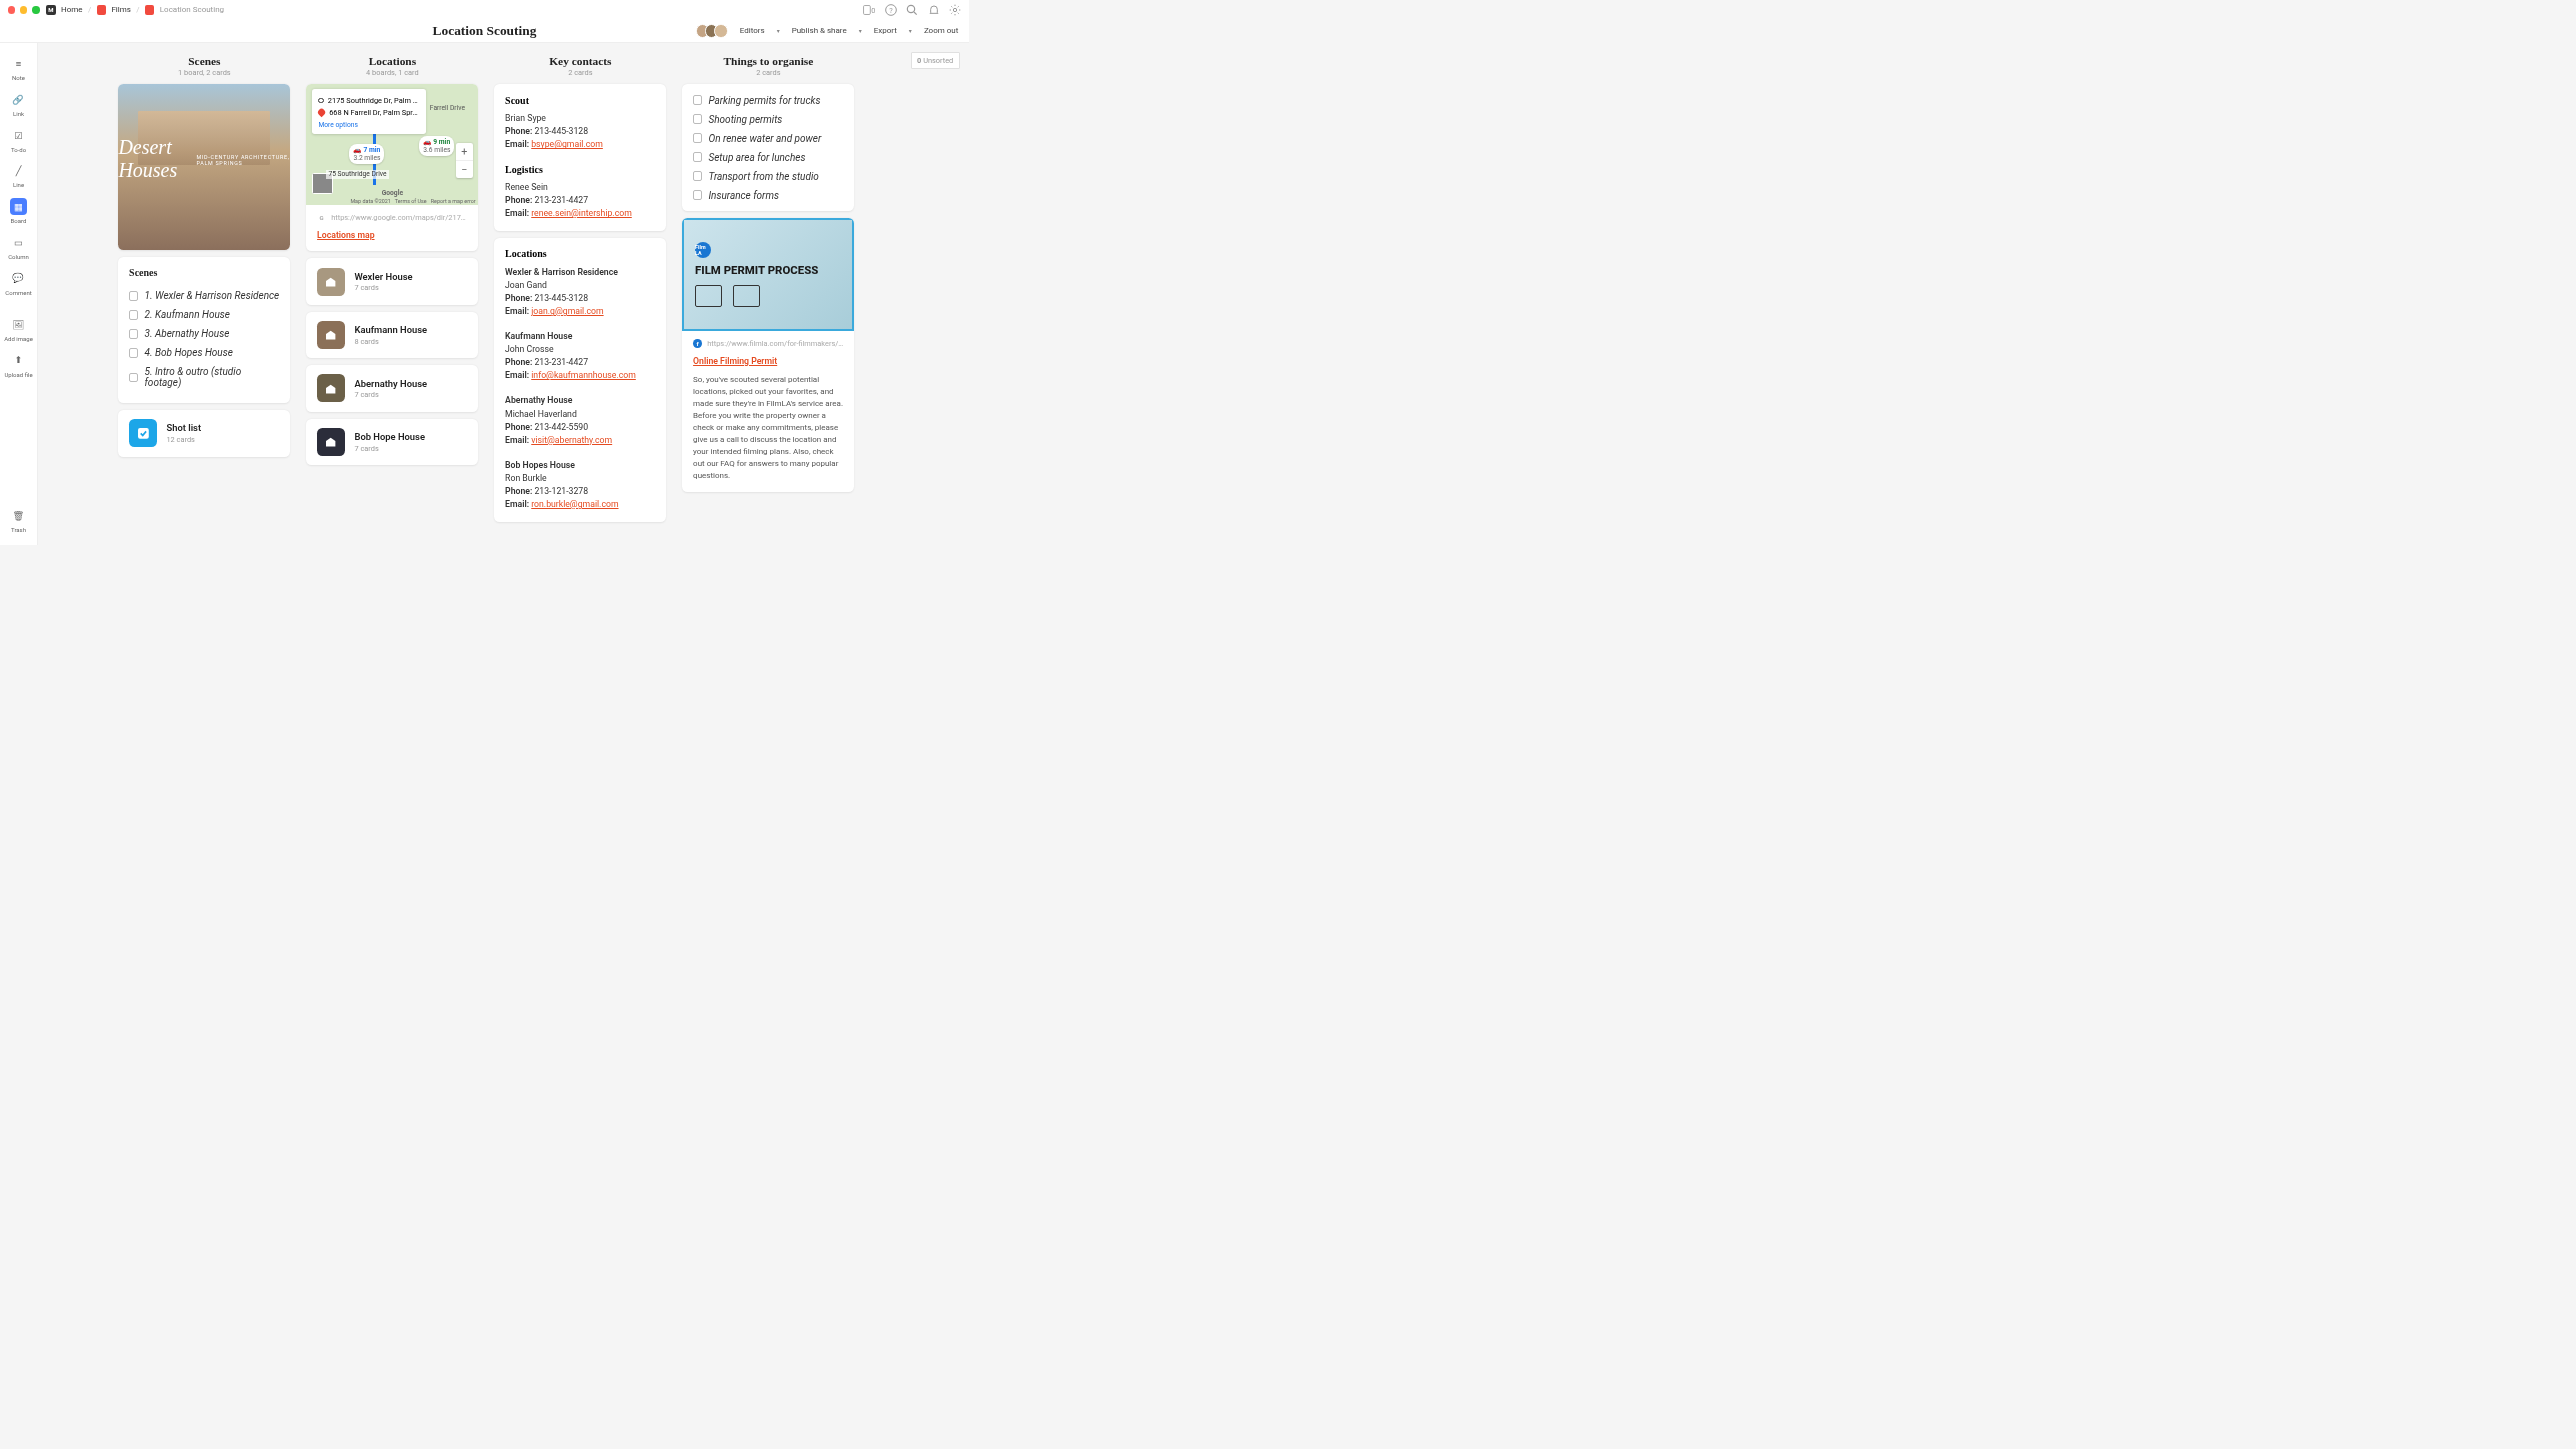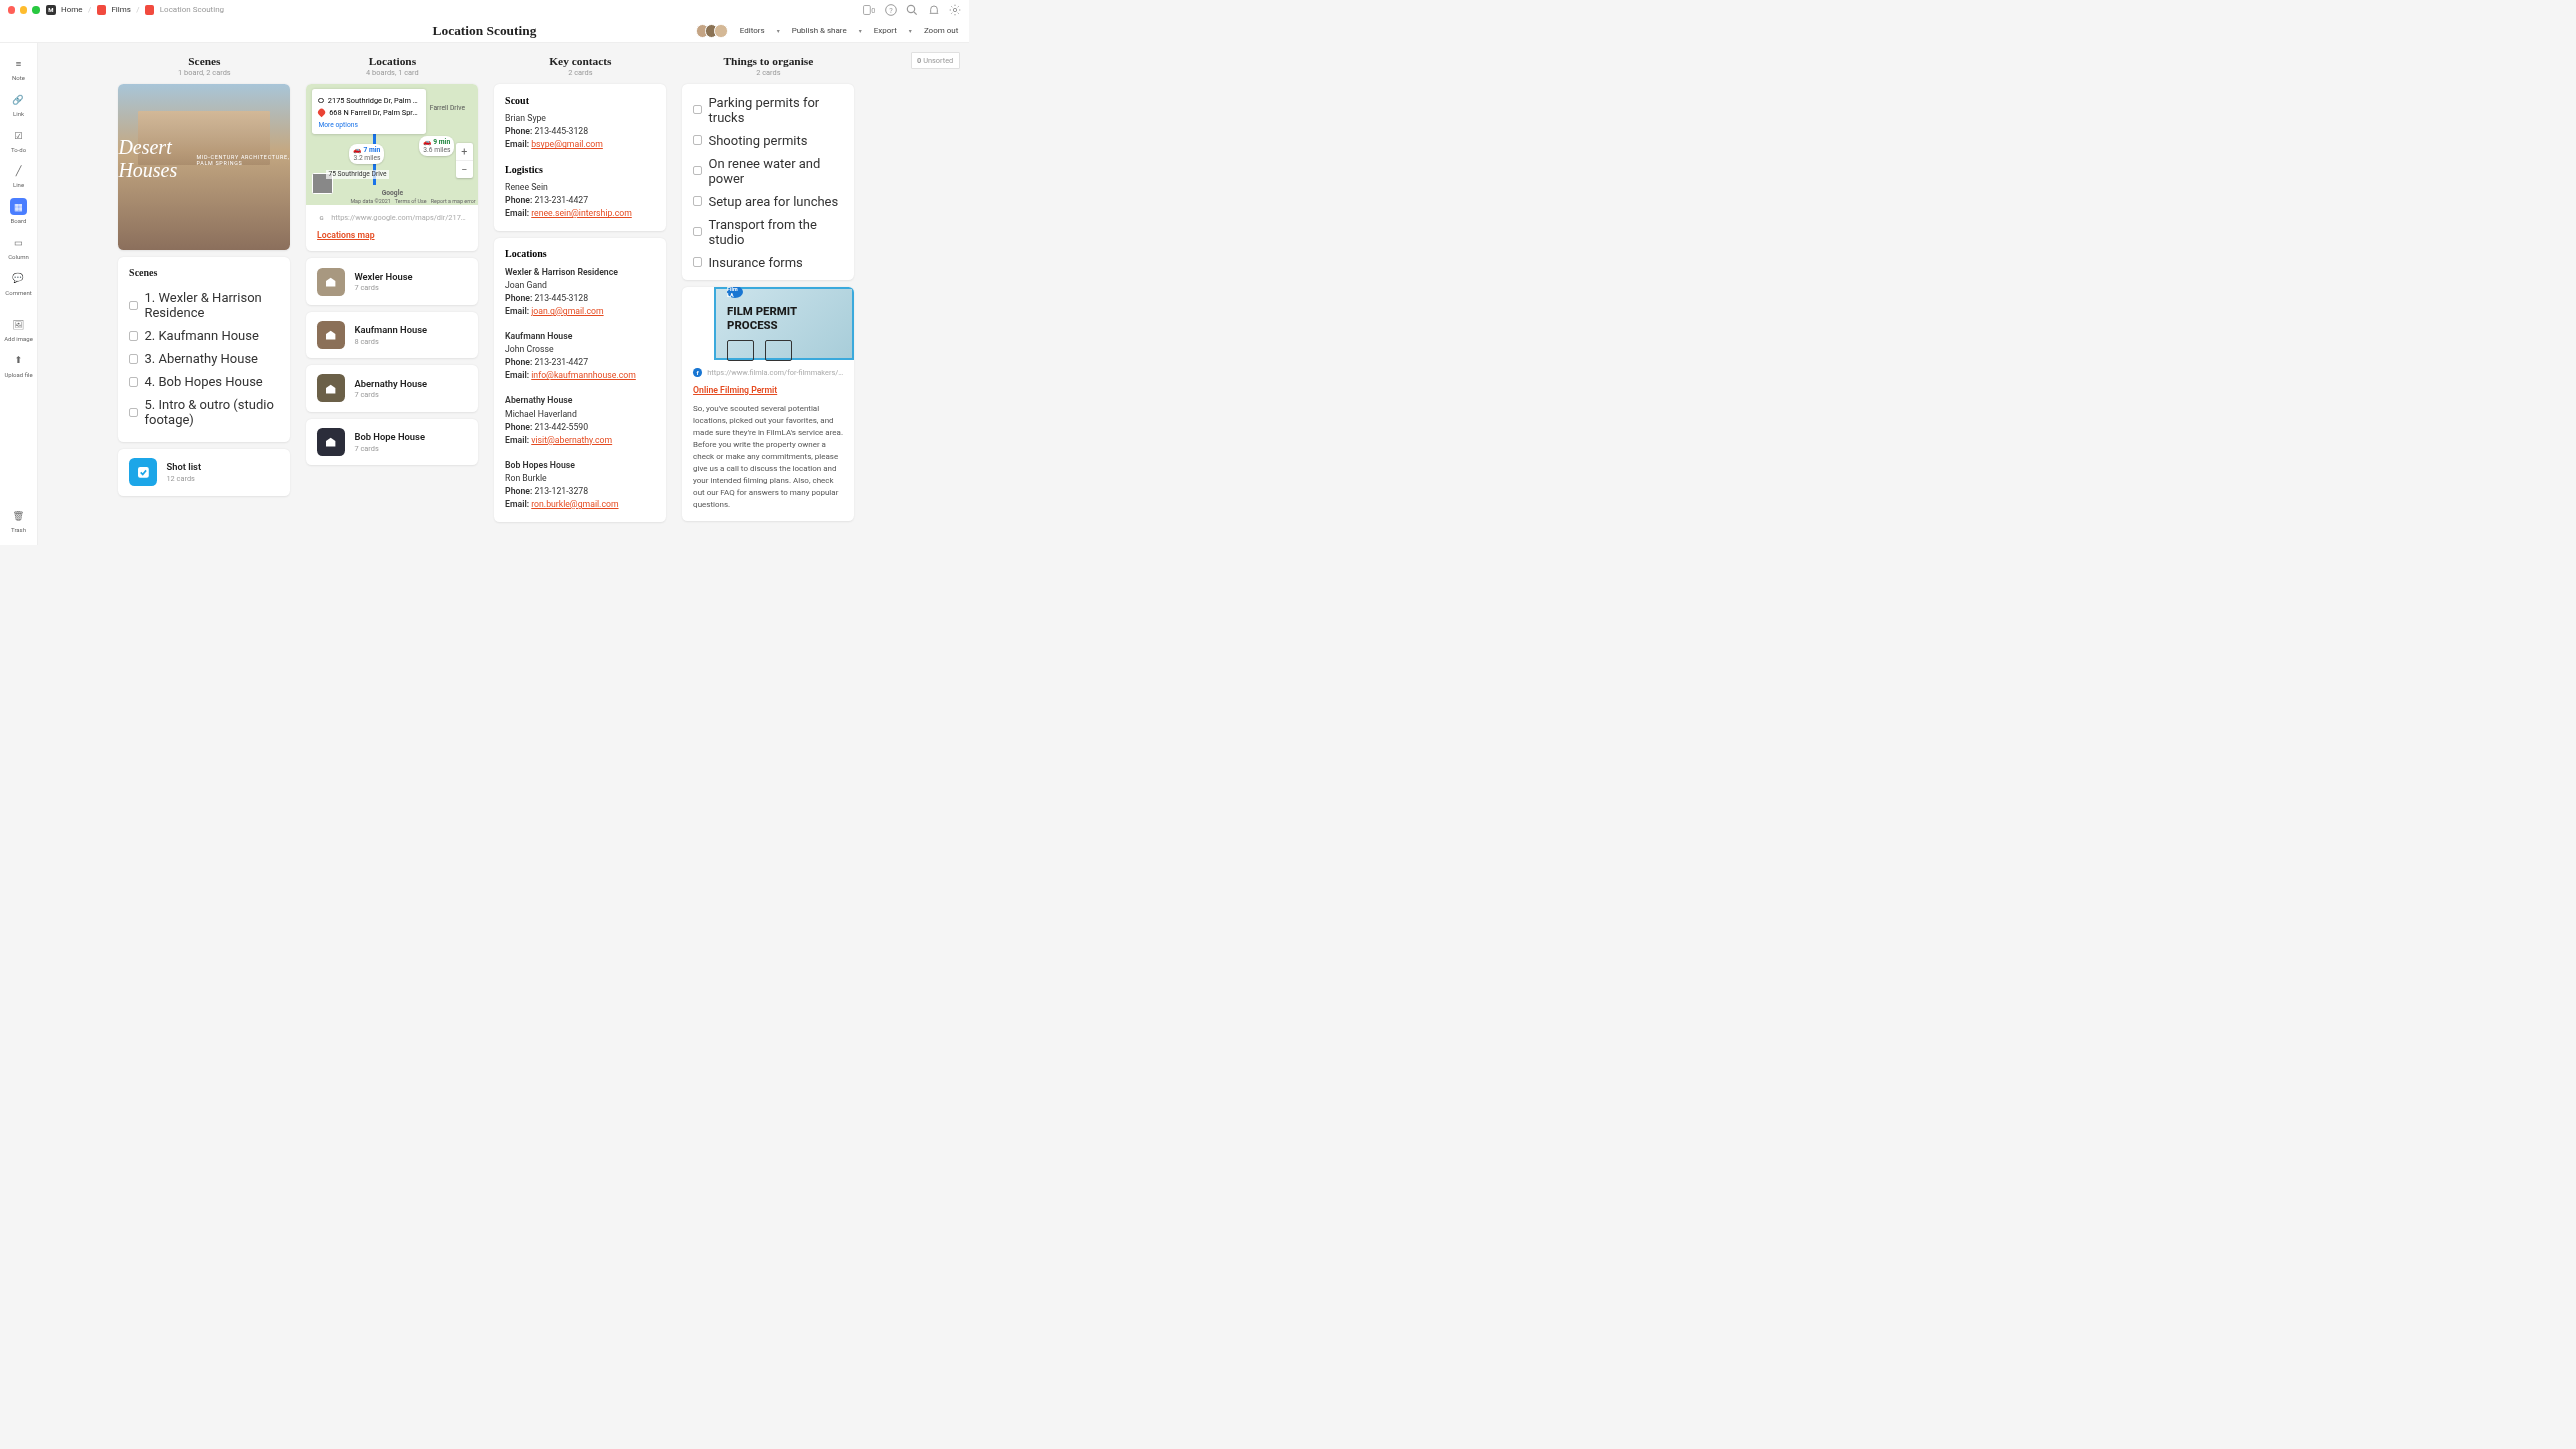--- a/index.html
+++ b/index.html
@@ -50,21 +50,21 @@
 .col-sub { font-size: 7.4px; color: #999; margin-top: 1.3px; }
 
 .card { background: #fff; border-radius: 5.4px; box-shadow: 0 0.7px 2px rgba(0,0,0,0.08); margin-bottom: 6.7px; overflow: hidden; }
 .card-img { width: 100%; height: 166px; background: linear-gradient(180deg, #a8c5d8 0%, #c4a882 40%, #8b6f5c 100%); position: relative; display: flex; justify-content: flex-end; align-items: center; padding-bottom: 16px; }
 .card-img::before{content:"";position:absolute;top:27px;left:20px;right:20px;height:54px;background:linear-gradient(180deg,rgba(214,184,148,0.9),rgba(160,130,100,0.6));border-radius:1.3px;}
 .img-title { font-family: 'Brush Script MT', cursive; font-size: 20px; color: #fff; font-style: italic; position:relative; }
 .img-sub { font-size: 5.4px; color: #fff; letter-spacing: 0.7px; margin-top: 1.3px; position:relative; }
 .card-body { padding: 10.7px; }
 .card-h { font-family: Georgia, serif; font-weight: bold; font-size: 10px; color: #222; margin-bottom: 8px; }
 .check-list { list-style: none; }
-.check-item { display: flex; align-items: center; gap: 6px; padding: 4px 0; font-size: 13px; color: #333; }
+.check-item { display: flex; align-items: center; gap: 6px; padding: 4px 0; font-size: 10px; color: #333; font-style: italic; }
 .cb { width: 9.4px; height: 9.4px; border: 1px solid #bbb; border-radius: 2px; flex-shrink: 0; }
 
 .board-row { display: flex; align-items: center; gap: 9.4px; padding: 9.4px 10.7px; }
 .board-icon { width: 28px; height: 28px; border-radius: 5.4px; display: flex; align-items: center; justify-content: center; flex-shrink: 0; }
 .bi-blue { background: #1ca6e8; }
 .bi-tan { background: #a89880; }
 .bi-brown { background: #8b7058; }
 .bi-olive { background: #6b6048; }
 .bi-dark { background: #2b2d3a; }
 .board-icon svg { fill: #fff; }
@@ -103,21 +103,21 @@
 .link-desc { font-size: 8px; color: #555; line-height: 1.5; margin-top: 6.7px; }
 
 .contact-card .card-body { padding: 10.7px; }
 .contact-h { font-family: Georgia, serif; font-weight: bold; font-size: 10px; margin-bottom: 6.7px; }
 .contact-p { font-size: 8.7px; color: #333; line-height: 1.5; }
 .contact-block { margin-bottom: 12px; }
 .contact-block:last-child { margin-bottom: 0; }
 .lbl { font-weight: 600; }
 .email-link { color: #e54b21; text-decoration: underline; }
 
-.permit-img { height: 73px; background: linear-gradient(135deg, #cde4ec 0%, #a8cdd9 100%); position: relative; border:2px solid #3aa9dc; display:flex; flex-direction:column; justify-content:center; padding:10.7px;margin-left:32px; }
+.permit-img { height: 113px; background: linear-gradient(135deg, #cde4ec 0%, #a8cdd9 100%); position: relative; border:2px solid #3aa9dc; display:flex; flex-direction:column; justify-content:center; padding:10.7px; }
 .permit-logo{width:16px;height:16px;background:#1976d2;border-radius:50%;color:#fff;font-size:5.4px;display:flex;align-items:center;justify-content:center;font-weight:bold;margin-bottom:5.4px;}
 .permit-title{font-size:11.4px;font-weight:800;color:#1a1a1a;}
 .permit-icons{display:flex;gap:10.7px;margin-top:8px;}
 .permit-icon{width:27px;height:21.5px;border:1.3px solid #333;border-radius:2px;}
 
 .ellip { white-space: nowrap; overflow: hidden; text-overflow: ellipsis; }
 </style>
 </head>
 <body>
 

